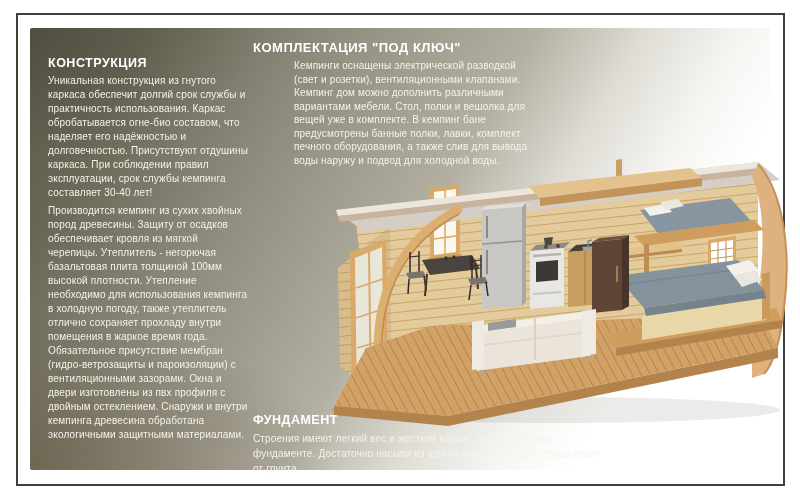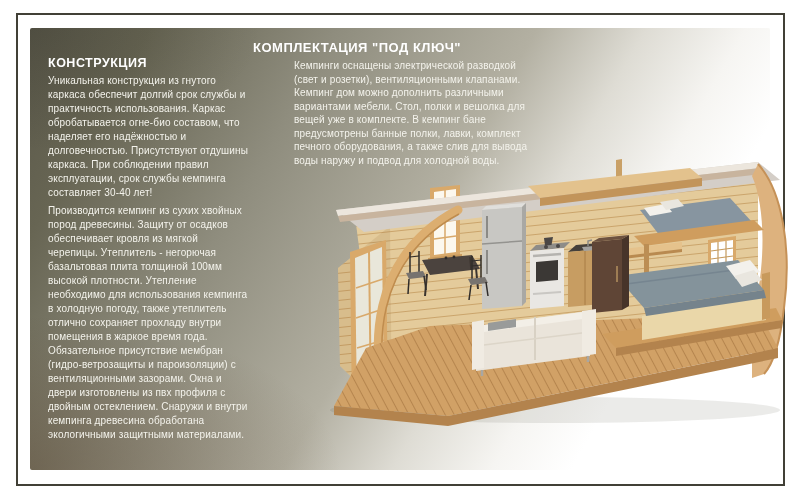--- a/index.html
+++ b/index.html
@@ -35,20 +35,22 @@
     <p>Уникальная конструкция из гнутого каркаса обеспечит долгий срок службы и практичность использования. Каркас обробатывается огне-био составом, что наделяет его надёжностью и долговечностью. Присутствуют отдушины каркаса. При соблюдении правил эксплуатации, срок службы кемпинга составляет 30-40 лет!</p>
     <p>Производится кемпинг из сухих хвойных пород древесины. Защиту от осадков обеспечивает кровля из мягкой черепицы.  Утеплитель - негорючая базальтовая плита толщиной 100мм высокой плотности. Утепление необходимо для использования кемпинга в холодную погоду, также утеплитель отлично сохраняет прохладу внутри помещения в жаркое время года. Обязательное присутствие мембран (гидро-ветрозащиты и пароизоляции) с вентиляционными зазорами. Окна и двери изготовлены из пвх профиля с двойным остеклением. Снаружи и внутри кемпинга древесина обработана экологичными  защитными материалами.</p>
   </section>
 
   <section class="col-right">
     <h3>КОМПЛЕКТАЦИЯ "ПОД КЛЮЧ"</h3>
     <p>Кемпинги оснащены электрической разводкой (свет и розетки), вентиляционными клапанами. Кемпинг дом можно дополнить различными вариантами мебели. Стол, полки и вешолка для вещей уже в комплекте. В кемпинг бане предусмотрены банные полки, лавки, комплект печного оборудования, а также слив для вывода воды наружу и подвод для холодной воды.</p>
   </section>
 
   <section class="foundation">
+    <h3>ФУНДАМЕНТ</h3>
+    <p>Строения имеют легкий вес и жесткий каркас, не нуждаются в фундаменте. Достаточно насыпи из щебня или настил для отвода влаги от грунта.</p>
   </section>
 
   <div class="illustration">
     <svg width="460" height="285" viewBox="0 0 460 285">
       <defs>
         <pattern id="wallp" width="12" height="9" patternUnits="userSpaceOnUse" patternTransform="rotate(-6)">
           <rect width="12" height="9" fill="#ead2a2"></rect>
           <line x1="0" y1="8.5" x2="12" y2="8.5" stroke="#cfa96f" stroke-width="1"></line>
         </pattern>
         <pattern id="floorp" width="9" height="8" patternUnits="userSpaceOnUse" patternTransform="rotate(62)">

